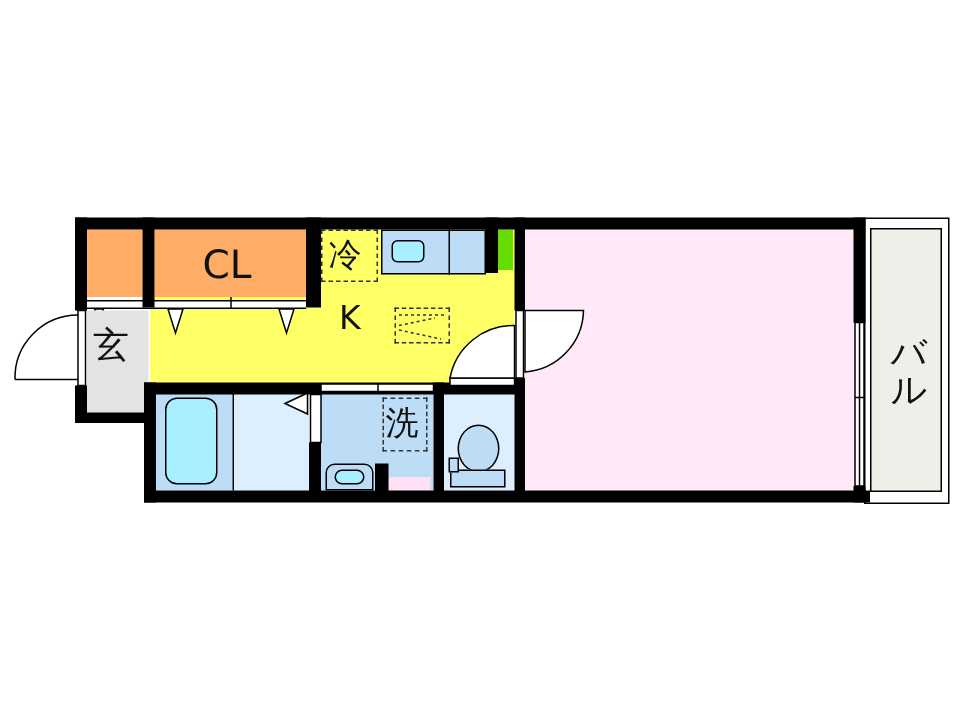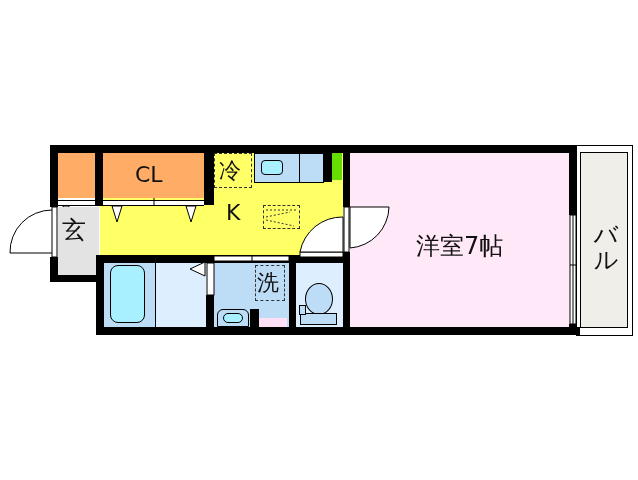--- a/index.html
+++ b/index.html
@@ -13,28 +13,27 @@
 </head>
 <body>
 
 <div class="abs" style="left:0;top:0;width:638px;height:480px;">
 
   <div class="abs" style="left:576px;top:145px;width:57px;height:191px;border:1px solid #000;background:#fff;"></div>
   <div class="abs" style="left:580px;top:152px;width:48px;height:176px;border:1px solid #000;background:#F0EEE8;"></div>
   <div class="lbl" style="left:594px;top:208px;font-size:24px;writing-mode:vertical-rl;">バル</div>
 
   <div class="abs" style="left:350px;top:152px;width:220px;height:176px;background:#FFE8F8;"></div>
-  <div class="lbl" style="left:416px;top:234px;font-size:24px;">洋室7帖</div>
 
   <div class="abs" style="left:100px;top:152px;width:243px;height:104px;background:#FFFF66;"></div>
   <div class="lbl" style="left:226px;top:202px;font-size:22px;">K</div>
 
   <div class="abs" style="left:57px;top:153px;width:38px;height:45px;background:#FFAD66;"></div>
   <div class="abs" style="left:103px;top:153px;width:101px;height:45px;background:#FFAD66;"></div>
-  <div class="lbl" style="left:135px;top:164px;font-size:22px;text-align:center;">CL</div>
+  <div class="lbl" style="left:135px;top:164px;font-size:26px;text-align:center;">CL</div>
   <div class="abs" style="left:57px;top:200px;width:147px;height:6px;background:#fff;border-top:1px solid #000;border-bottom:1px solid #000;"></div>
   <div class="abs" style="left:0;top:0;">
     <svg width="638" height="480" style="position:absolute;left:0;top:0;">
       <polygon points="63,206 69,206 66,216" fill="#fff" stroke="#000" stroke-width="1"></polygon>
       <polygon points="112,206 122,206 117,222" fill="#fff" stroke="#000" stroke-width="1"></polygon>
       <polygon points="186,206 196,206 191,222" fill="#fff" stroke="#000" stroke-width="1"></polygon>
       <line x1="154" y1="198" x2="154" y2="206" stroke="#000"></line>
     </svg>
   </div>
 

